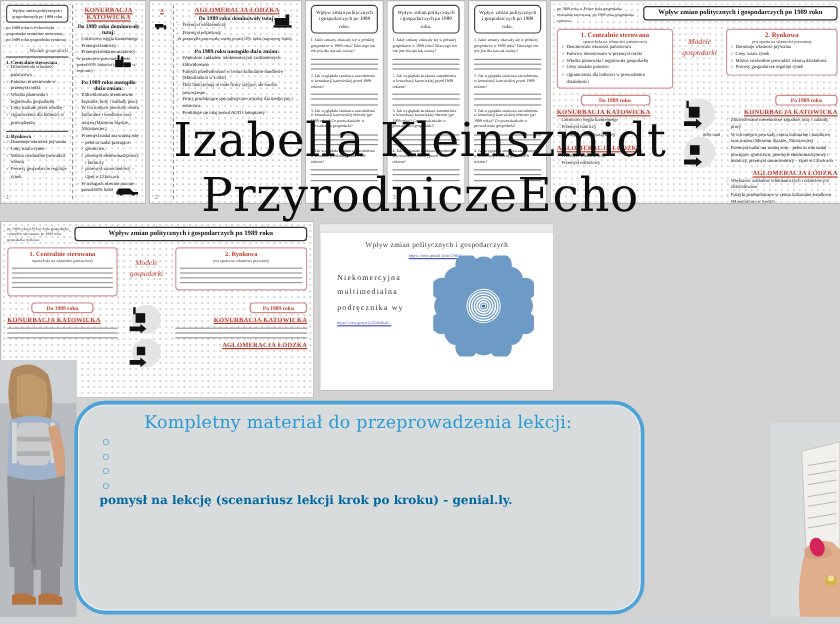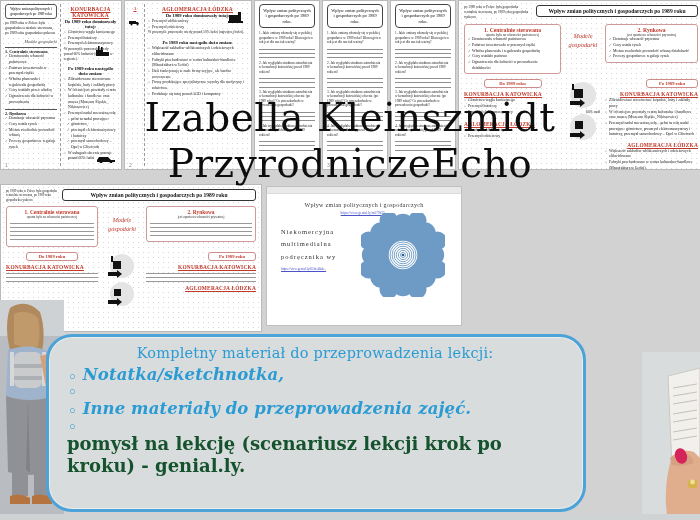--- a/index.html
+++ b/index.html
@@ -99,21 +99,21 @@
   }
   #watermark .wm {
     font-family: "DejaVu Serif", serif;
     font-size: 39px; color: #0d0d0d; line-height: 1.12; white-space: nowrap;
     letter-spacing: .5px;
   }
   #watermark .wm2 { margin-top: 2px; }
 
   
   #panel {
-    position: absolute; left: 46px; top: 334px; width: 540px; height: 178px;
+    position: absolute; left: 62px; top: 334px; width: 475px; height: 178px;
     background: #d9dcdd;
     border: 3px solid #4ba3d8;
     border-radius: 26px;
     z-index: 50;
     padding: 8px 16px 6px 14px;
     box-shadow: 0 0 0 1px rgba(255,255,255,.5) inset;
   }
   #panel .p-title {
     font-family: "DejaVu Serif", serif;
     font-size: 14.5px; color: #2b9bd4; text-align: center; letter-spacing: .2px;
@@ -124,22 +124,22 @@
   #panel .bullet {
     font-size: 11px; color: #2b9bd4; line-height: 1; flex: 0 0 auto; margin-left: 6px;
   }
   #panel .li-text {
     font-family: "DejaVu Serif", serif;
     font-style: italic; font-weight: bold;
     font-size: 16.5px; color: #2b9bd4; line-height: 1.3; letter-spacing: .1px;
   }
   #panel .li-text.plain { font-style: normal; font-size: 14.5px; }
   #panel .p-tail {
-    font-family: "DejaVu Serif", serif; font-weight: bold; font-size: 18px;
-    color: #14532d; line-height: 1.25; margin-left: 4px;
+    font-family: "DejaVu Serif", serif; font-weight: bold; font-size: 10px;
+    color: #0369a1; line-height: 1.25; margin-left: 4px;
   }
   .band-bottom { position: absolute; left: 0; bottom: 0; width: 700px; height: 6px; background:#cfd3d4; z-index: 5;}
 </style>
 </head>
 <body>
 
 <div id="stage">
 
   <div class="thumb-row" id="row-top">
 
@@ -562,28 +562,26 @@
     <div class="wm wm2">PrzyrodniczeEcho</div>
   </div>
 
   <div class="band-bottom"></div>
 
   <div id="panel">
     <div class="p-title">Kompletny materiał do przeprowadzenia lekcji:</div>
     <ul>
       <li>
         <span class="bullet">○</span>
-        <span class="li-text">Notatka/sketchnotka,</span>
       </li>
       <li>
         <span class="bullet">○</span>
       </li>
       <li>
         <span class="bullet">○</span>
-        <span class="li-text">Inne materiały do przeprowadzenia zajęć.</span>
       </li>
       <li>
         <span class="bullet">○</span>
       </li>
     </ul>
     <div class="p-tail">pomysł na lekcję (scenariusz lekcji krok po kroku) - genial.ly.</div>
   </div>
 
 </div>
 

